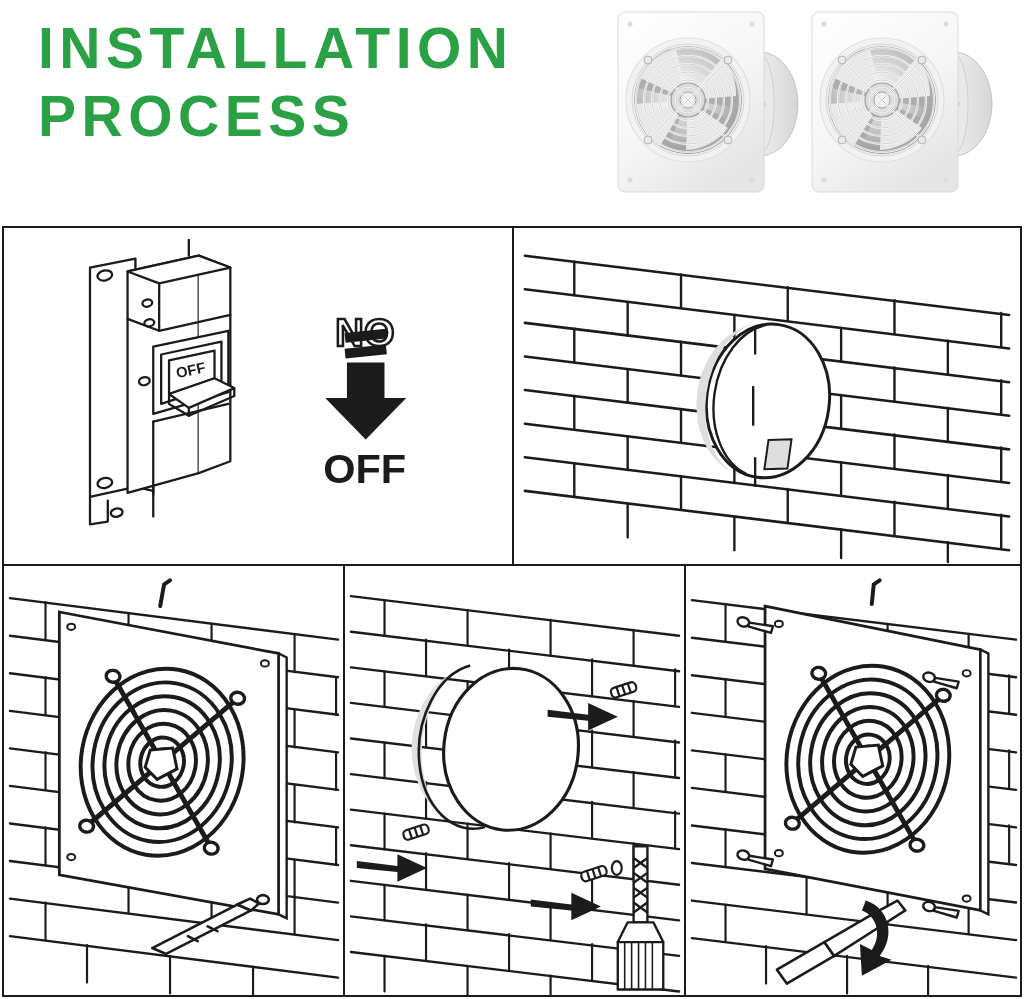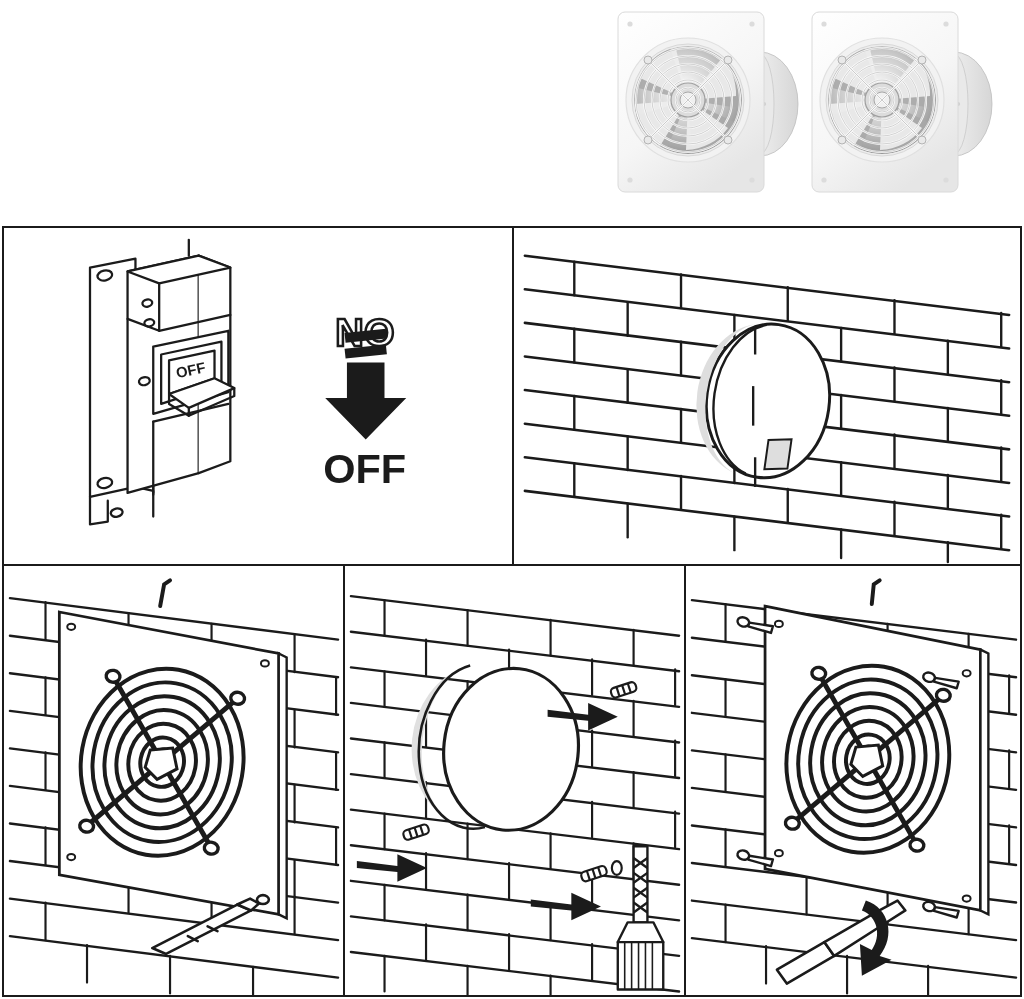--- a/index.html
+++ b/index.html
@@ -28,20 +28,22 @@
   #panel-3{left:0px;   top:338px; width:343px; height:433px;}
   #panel-4{left:341px; top:338px; width:343px; height:433px;}
   #panel-5{left:682px; top:338px; width:338px; height:433px;}
   .panel svg{display:block;width:100%;height:100%;}
 </style>
 </head>
 <body>
 
 <div id="header">
 
+  <div id="page-title">INSTALLATION
+PROCESS</div>
 
   <div id="hero-photos">
 
     <div class="fan-photo one">
       <svg viewBox="0 0 200 198" xmlns="http://www.w3.org/2000/svg">
         <defs>
           <radialGradient id="hubg1" cx="45%" cy="40%" r="65%">
             <stop offset="0%" stop-color="#fdfdfd"></stop>
               <stop offset="55%" stop-color="#c9c9c9"></stop>
             <stop offset="100%" stop-color="#8f8f8f"></stop>

